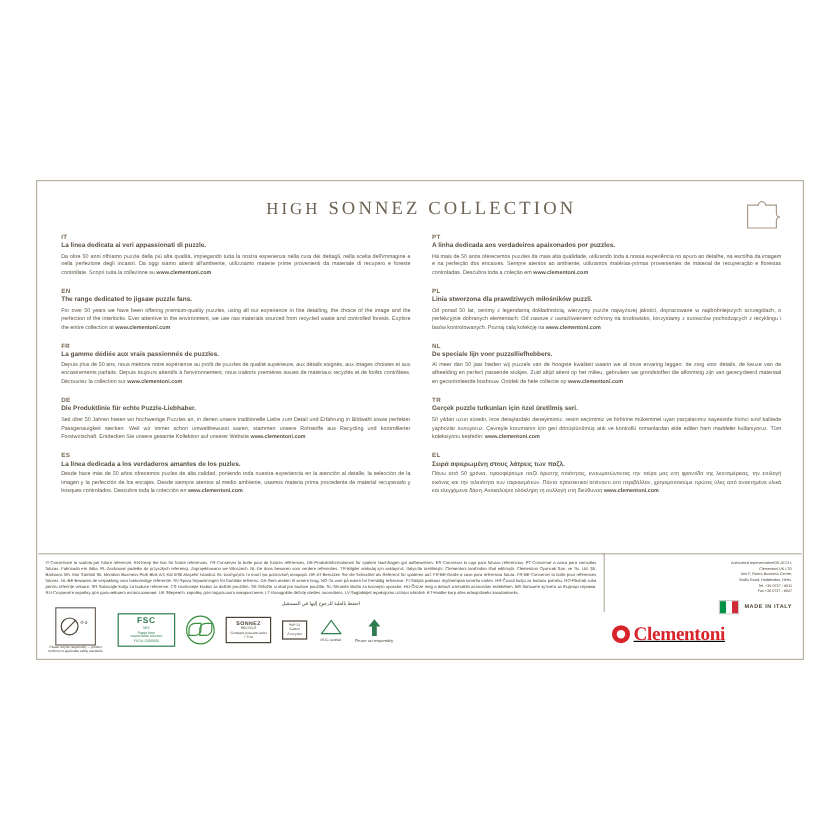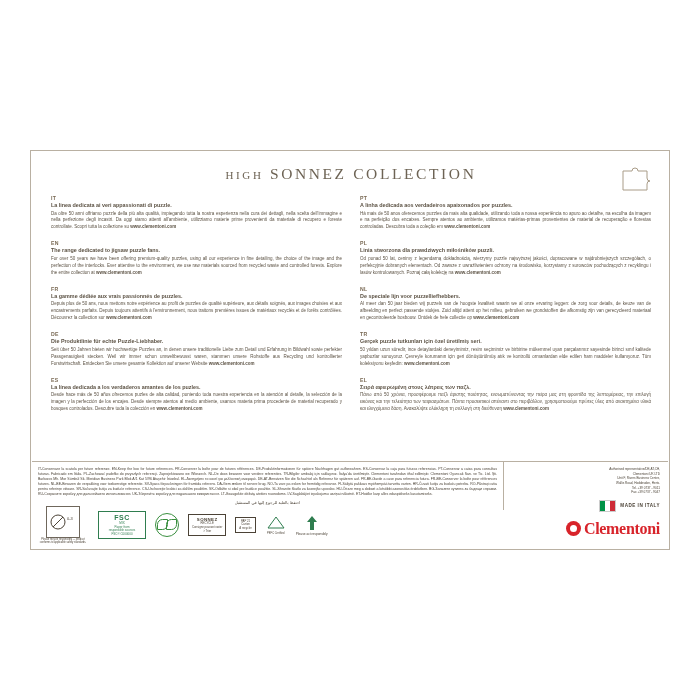--- a/index.html
+++ b/index.html
@@ -34,21 +34,21 @@
     left: 0;
     top: 14px;
     width: 640px;
     text-align: center;
     font-family: "Liberation Serif", serif;
     font-size: 15.5px;
     letter-spacing: 2.6px;
     color: #6d6354;
     white-space: nowrap;
   }
-  .title .cap { font-size: 11px; }
+  .title .cap { font-size: 14px; }
   .puzzle-mark {
     position: absolute;
     right: 18px;
     top: 14px;
     width: 32px;
     height: 28px;
   }
   .cols {
     position: absolute;
     left: 20px;
@@ -215,22 +215,22 @@
   .made-in-text {
     font-size: 4.6px;
     font-weight: bold;
     color: #4b4236;
     letter-spacing: 0.5px;
   }
   .clem-logo {
     margin-top: 8px;
     display: flex;
     align-items: center;
-    justify-content: flex-end;
     gap: 3px;
+    text-decoration: underline;
   }
   .clem-mark {
     width: 15px; height: 15px;
     border-radius: 50%;
     background: #d8232a;
     position: relative;
   }
   .clem-mark::after {
     content: "";
     position: absolute;

